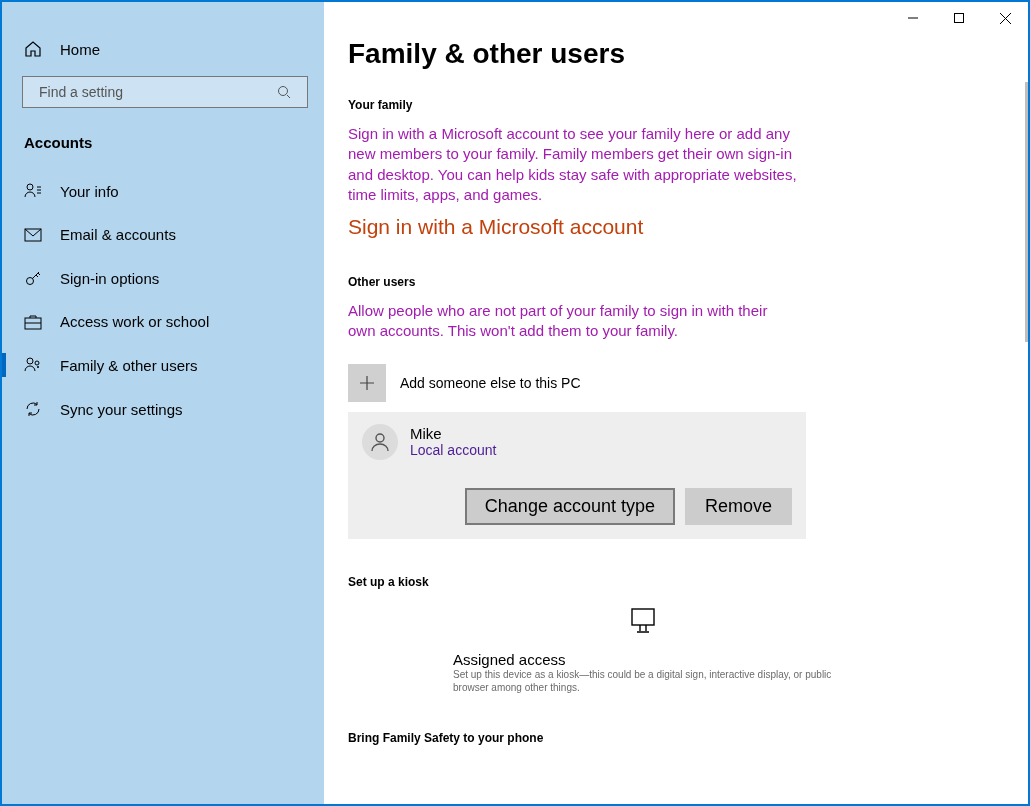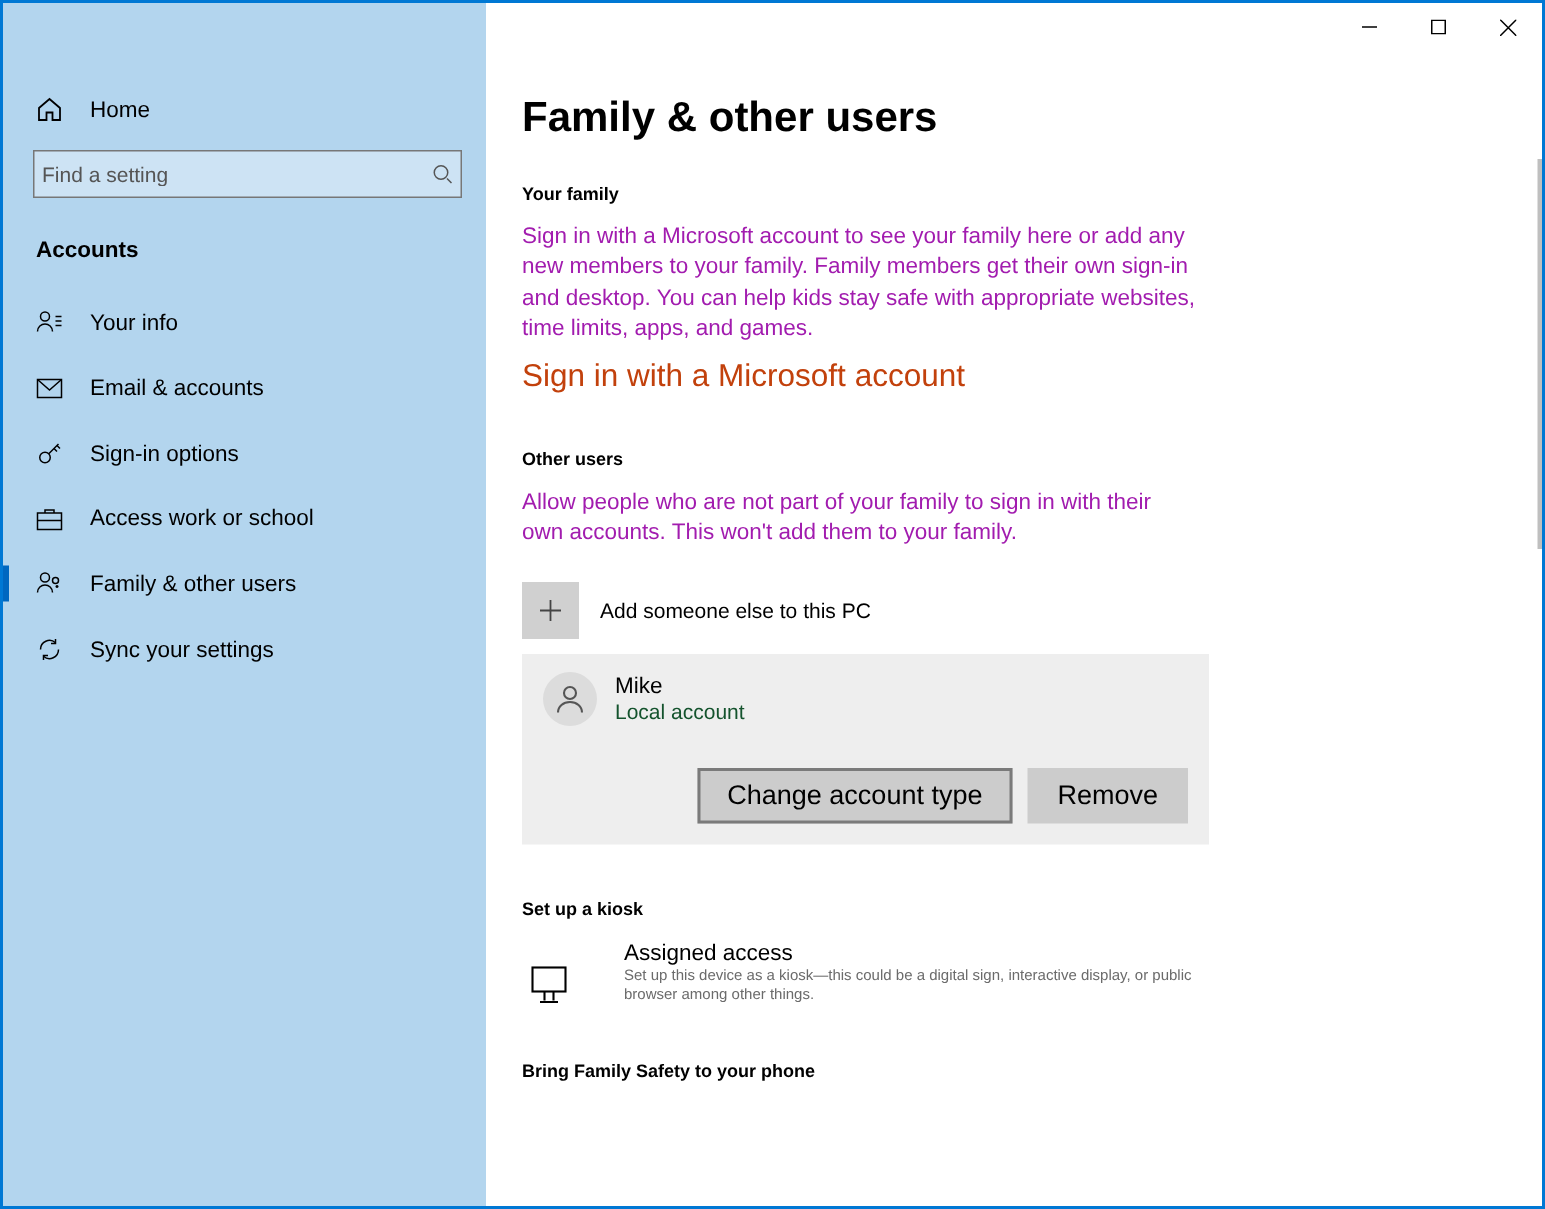--- a/index.html
+++ b/index.html
@@ -12,21 +12,20 @@
       display: flex;
       flex-direction: column;
       overflow: hidden;
       font-size: 14px;
       color: #000;
     }
     .body-wrap {
       flex: 1;
       display: flex;
       min-height: 0;
-      margin-top: 24px;
     }
     .sidebar {
       width: 322px;
       background: #b3d5ee;
       display: flex;
       flex-direction: column;
       padding-top: 0;
       flex-shrink: 0;
       position: relative;
       margin-top: -32px;
@@ -49,21 +48,21 @@
       font-size: 15px;
     }
     .home-row .icon, .nav-item .icon { width:18px; display:flex; align-items:center; justify-content:center;}
     .search-box {
       margin: 8px 16px 8px 20px;
       height: 32px;
       border: 1px solid #777;
       background: #cde3f4;
       display:flex;
       align-items:center;
-      padding: 0 5px;
+      padding: 0 16px;
     }
     .search-box input {
       flex:1;
       border:none;
       background:transparent;
       outline:none;
       font-size:14px;
       color:#555;
     }
     .search-box input::placeholder{color:#555;}
@@ -129,35 +128,36 @@
       background:#eeeeee;
       margin-top: 10px;
       padding: 12px 14px 14px;
       width: 458px;
     }
     .user-head { display:flex; align-items:center; gap:12px;}
     .avatar-circle {
       width:36px;height:36px;border-radius:50%;background:#dcdcdc;display:flex;align-items:center;justify-content:center;
     }
     .user-name { font-size:15px;}
-    .user-sub { font-size:14px; color:#14532d;}
+    .user-sub { font-size:14px; color:#4c1d95;}
     .user-actions { display:flex; justify-content:flex-end; gap:10px; margin-top: 28px;}
     .btn {
       background:#ccc;
       border:2px solid transparent;
       padding: 6px 18px;
       font-size:18px;
       font-family:inherit;
     }
     .btn.outlined { border:2px solid #7a7a7a;}
     .kiosk-row {
       display:flex;
-      gap:32px;
-      align-items:flex-end;
+      gap:16px;
+      align-items:center;
       margin-top: 14px;
+      flex-direction: column;
     }
     .kiosk-icon{ width:36px; display:flex; justify-content:center; padding-top: 2px;}
     .kiosk-title { font-size:15px;}
     .kiosk-desc { font-size:10px; color:#6b6b6b; max-width: 380px; line-height:1.35;}
     .scroll-indicator {
       position:absolute;
       right:0;
       top:80px;
       width:3px;
       height:260px;

